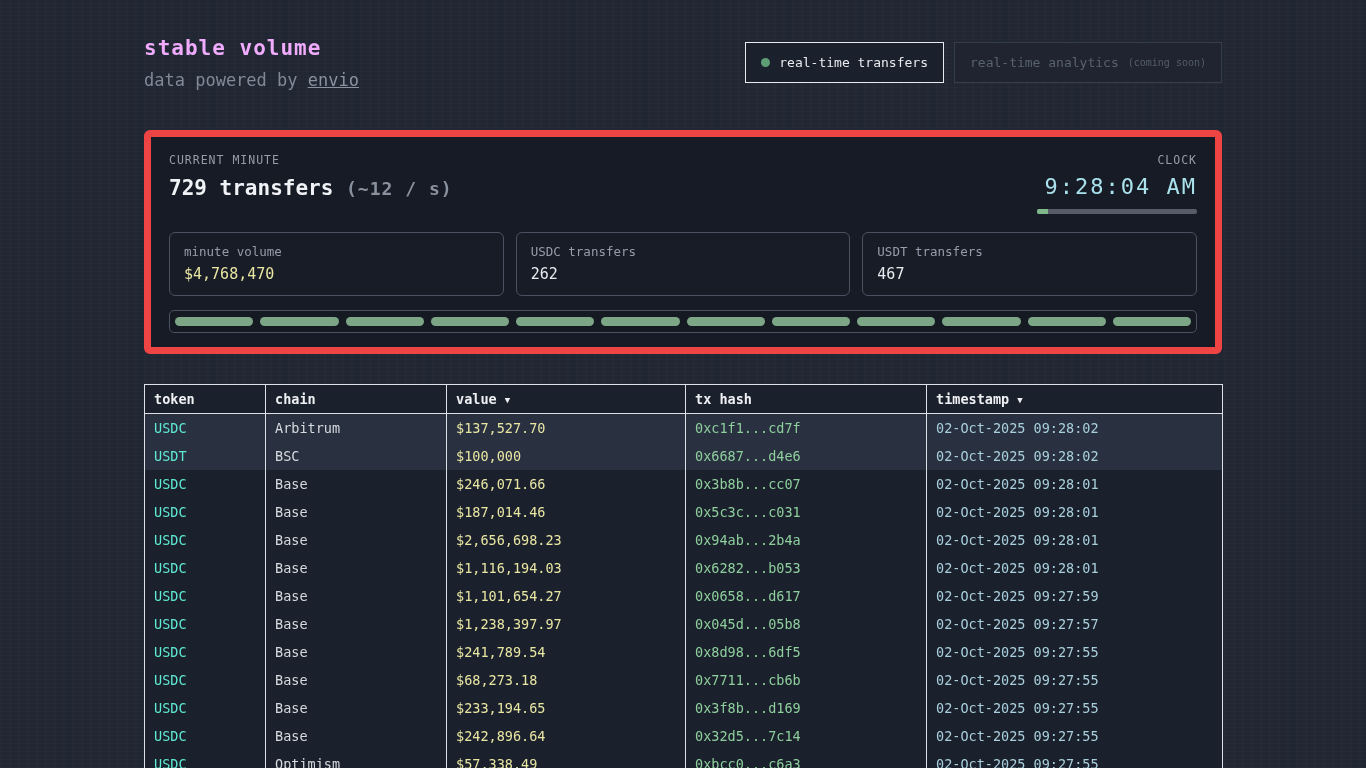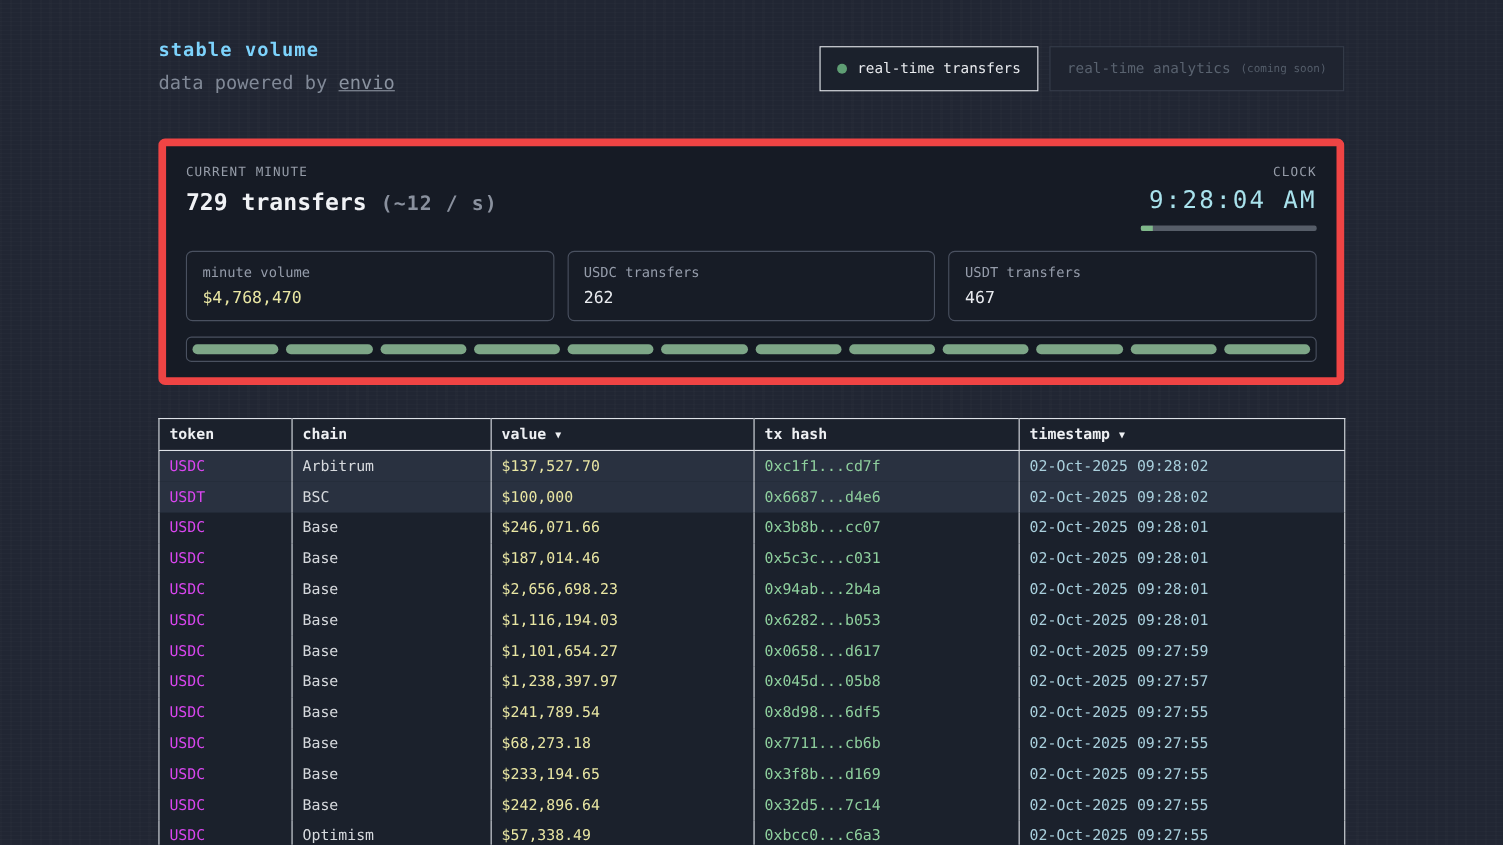--- a/index.html
+++ b/index.html
@@ -9,21 +9,21 @@
     background-color: #212633;
     background-image:
       repeating-linear-gradient(0deg, rgba(255,255,255,0.015) 0 1px, transparent 1px 4px),
       repeating-linear-gradient(90deg, rgba(255,255,255,0.01) 0 2px, transparent 2px 9px);
     color: #e8eaee;
   }
   .container { width: 1078px; margin: 0 auto; padding-top: 36px; }
 
   
   .topbar { display: flex; justify-content: space-between; align-items: flex-start; }
-  .title { font-size: 17px; font-weight: bold; color: #7dd3fc; letter-spacing: 1px; }
+  .title { font-size: 21px; font-weight: bold; color: #f0abfc; letter-spacing: 1px; }
   .subtitle { margin-top: 10px; font-size: 17px; color: #818997; }
   .subtitle a { color: #8a929f; text-decoration: underline; cursor: pointer; }
   .tabs { display: flex; gap: 10px; margin-top: 6px; }
   .tab {
     font-size: 13px; padding: 12px 15px; cursor: pointer; white-space: nowrap;
     display: flex; align-items: center; gap: 9px;
   }
   .tab.active { border: 1px solid #e6e9ee; background: #1b212c; color: #e9ebef; }
   .tab.disabled { border: 1px solid #363d4b; background: #1f2430; color: #59626f; }
   .tab .dot { width: 9px; height: 9px; border-radius: 50%; background: #5f9e74; }
@@ -63,21 +63,21 @@
     height: 29px; padding: 0 0 0 9px; border-right: 1px solid #dde1e7;
     border-bottom: 1px solid #dde1e7; cursor: pointer; white-space: nowrap;
   }
   .transfers th:last-child, .transfers td:last-child { border-right: none; }
   .transfers th .arrow { font-size: 9px; position: relative; top: -1px; }
   .transfers td {
     height: 28px; padding: 0 0 0 9px; border-right: 1px solid #dde1e7;
     white-space: nowrap; overflow: hidden;
   }
   .transfers tr.hl td { background: #293140; }
-  td.c-token { color: #d946ef; }
+  td.c-token { color: #5eead4; }
   td.c-chain { color: #d7dade; }
   td.c-value { color: #e9e6a3; }
   td.c-hash { color: #8ecf9d; cursor: pointer; }
   td.c-time { color: #a9cfdc; }
 </style>
 </head>
 <body>
 
 <div class="container">
 

